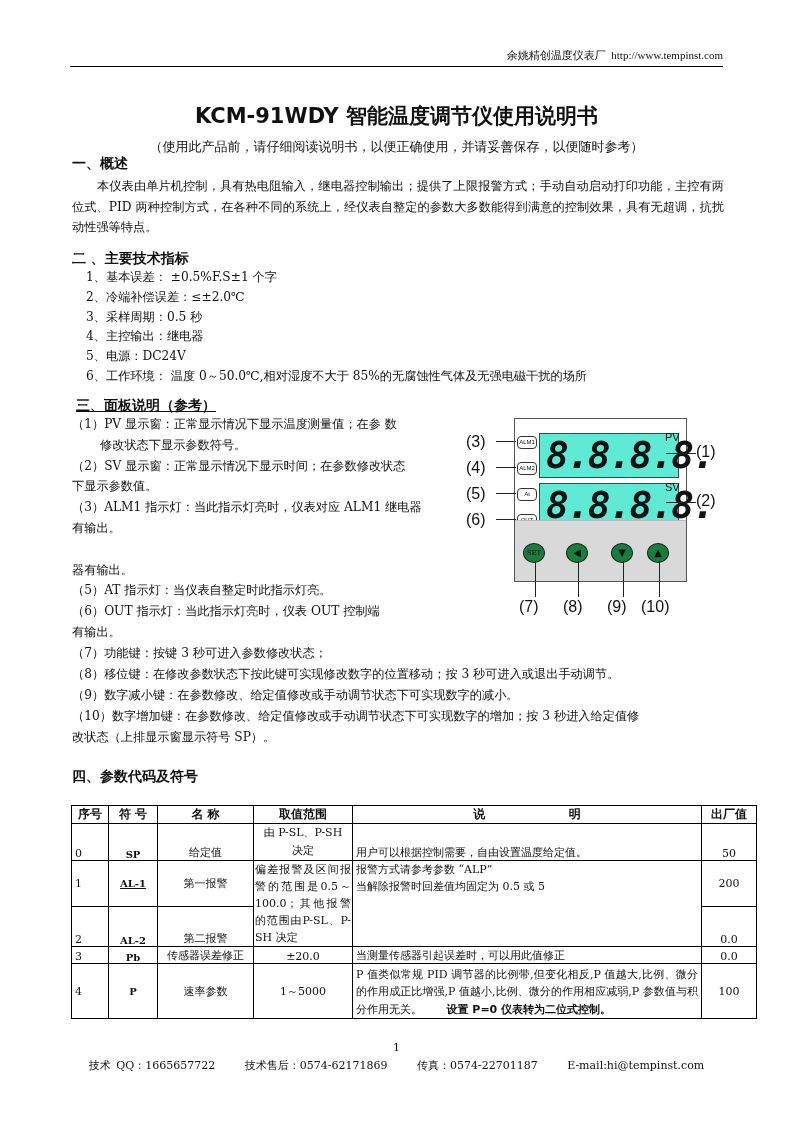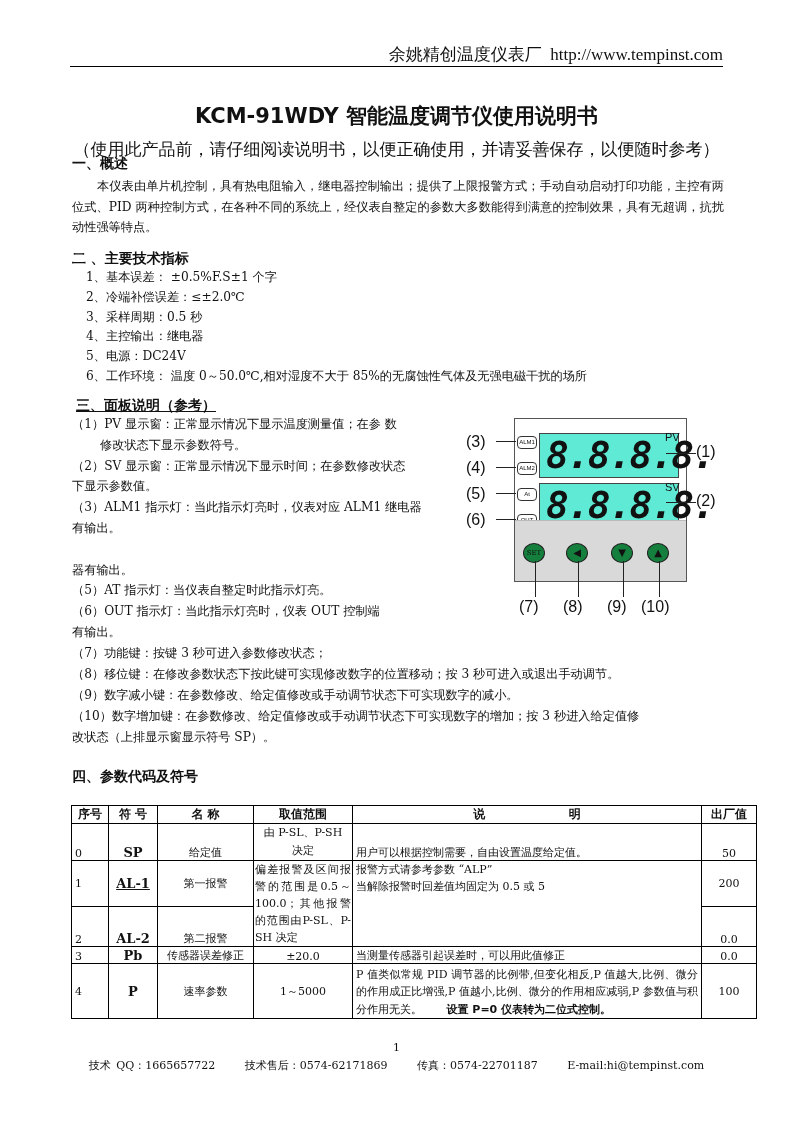--- a/index.html
+++ b/index.html
@@ -1,21 +1,21 @@
 <!DOCTYPE html>
 <html><head>
 <meta charset="utf-8">
 <style>
   html, body { margin: 0; padding: 0; background: #ffffff; }
   body { width: 793px; height: 1122px; position: relative; overflow: hidden;
          font-family: "DejaVu Serif", "Liberation Serif", serif; color: #111; }
   .abs { position: absolute; }
-  .hdr { left: 70px; right: 70px; top: 46px; height: 20px; border-bottom: 1.5px solid #000; text-align: right; font-size: 17px; font-family: "Liberation Serif", serif; line-height: 18px; }
+  .hdr { left: 70px; right: 70px; top: 46px; height: 20px; border-bottom: 1.5px solid #000; text-align: right; font-size: 11px; font-family: "Liberation Serif", serif; line-height: 18px; }
   .title { left: 0; right: 0; top: 102px; text-align: center; font-size: 21px; font-weight: bold; font-family: "DejaVu Sans", sans-serif; letter-spacing: 0; }
-  .subtitle { left: 0; right: 0; top: 138px; text-align: center; font-size: 17px; }
+  .subtitle { left: 0; right: 0; top: 138px; text-align: center; font-size: 13px; }
   .h2 { font-size: 14px; font-weight: bold; font-family: "DejaVu Sans", sans-serif; }
   .p { font-size: 12.2px; line-height: 20.5px; }
   .spec { font-size: 12.2px; line-height: 19.8px; }
   .panel-text { font-size: 12.2px; line-height: 20.8px; width: 392px; }
   .panel-text div { text-align: justify; }
   .ind { padding-left: 28px; }
   .keys { font-size: 12.2px; line-height: 21px; width: 665px; }
 
   
   .dev { left: 466px; top: 418px; width: 262px; height: 200px; }
@@ -28,21 +28,21 @@
   .callout { position: absolute; font-family: "Liberation Sans", sans-serif; font-size: 16px; line-height: 18px; }
   .leader { position: absolute; height: 1px; background: #222; }
   .vleader { position: absolute; width: 1px; background: #222; }
   .key { position: absolute; top: 22px; width: 20px; height: 18px; border: 1.5px solid #222; border-radius: 50%; background: #15803d; text-align: center; font-size: 10px; line-height: 18px; }
 
   
   table.params { position: absolute; left: 71px; top: 805px; width: 686px; border-collapse: collapse; font-size: 11px; }
   table.params td, table.params th { border: 1.3px solid #000; padding: 0 3px; vertical-align: bottom; }
   table.params th { font-family: "DejaVu Sans", sans-serif; font-weight: bold; font-size: 12px; height: 17px; vertical-align: middle; text-align: center; padding: 0; }
   .c-no { width: 30px; text-align: left; }
-  .c-sym { width: 42px; text-align: center; font-weight: bold; font-size: 13px; }
+  .c-sym { width: 42px; text-align: center; font-weight: bold; font-size: 10px; }
   .c-name { width: 89px; text-align: center; }
   .c-range { width: 92px; text-align: center; }
   .c-desc { text-align: left; }
   .c-val { width: 48px; text-align: center; }
   .range-merged { text-align: justify; vertical-align: top !important; line-height: 17px; padding: 0 1px !important; }
   .desc-top { vertical-align: top !important; line-height: 17px; }
   .bold-inline { font-weight: bold; font-family: "DejaVu Sans", sans-serif; }
 
   .pageno { left: 0; right: 0; top: 1041px; text-align: center; font-size: 11px; }
   .footer { left: 0; right: 0; top: 1058px; text-align: center; font-size: 11px; word-spacing: 2px; }

